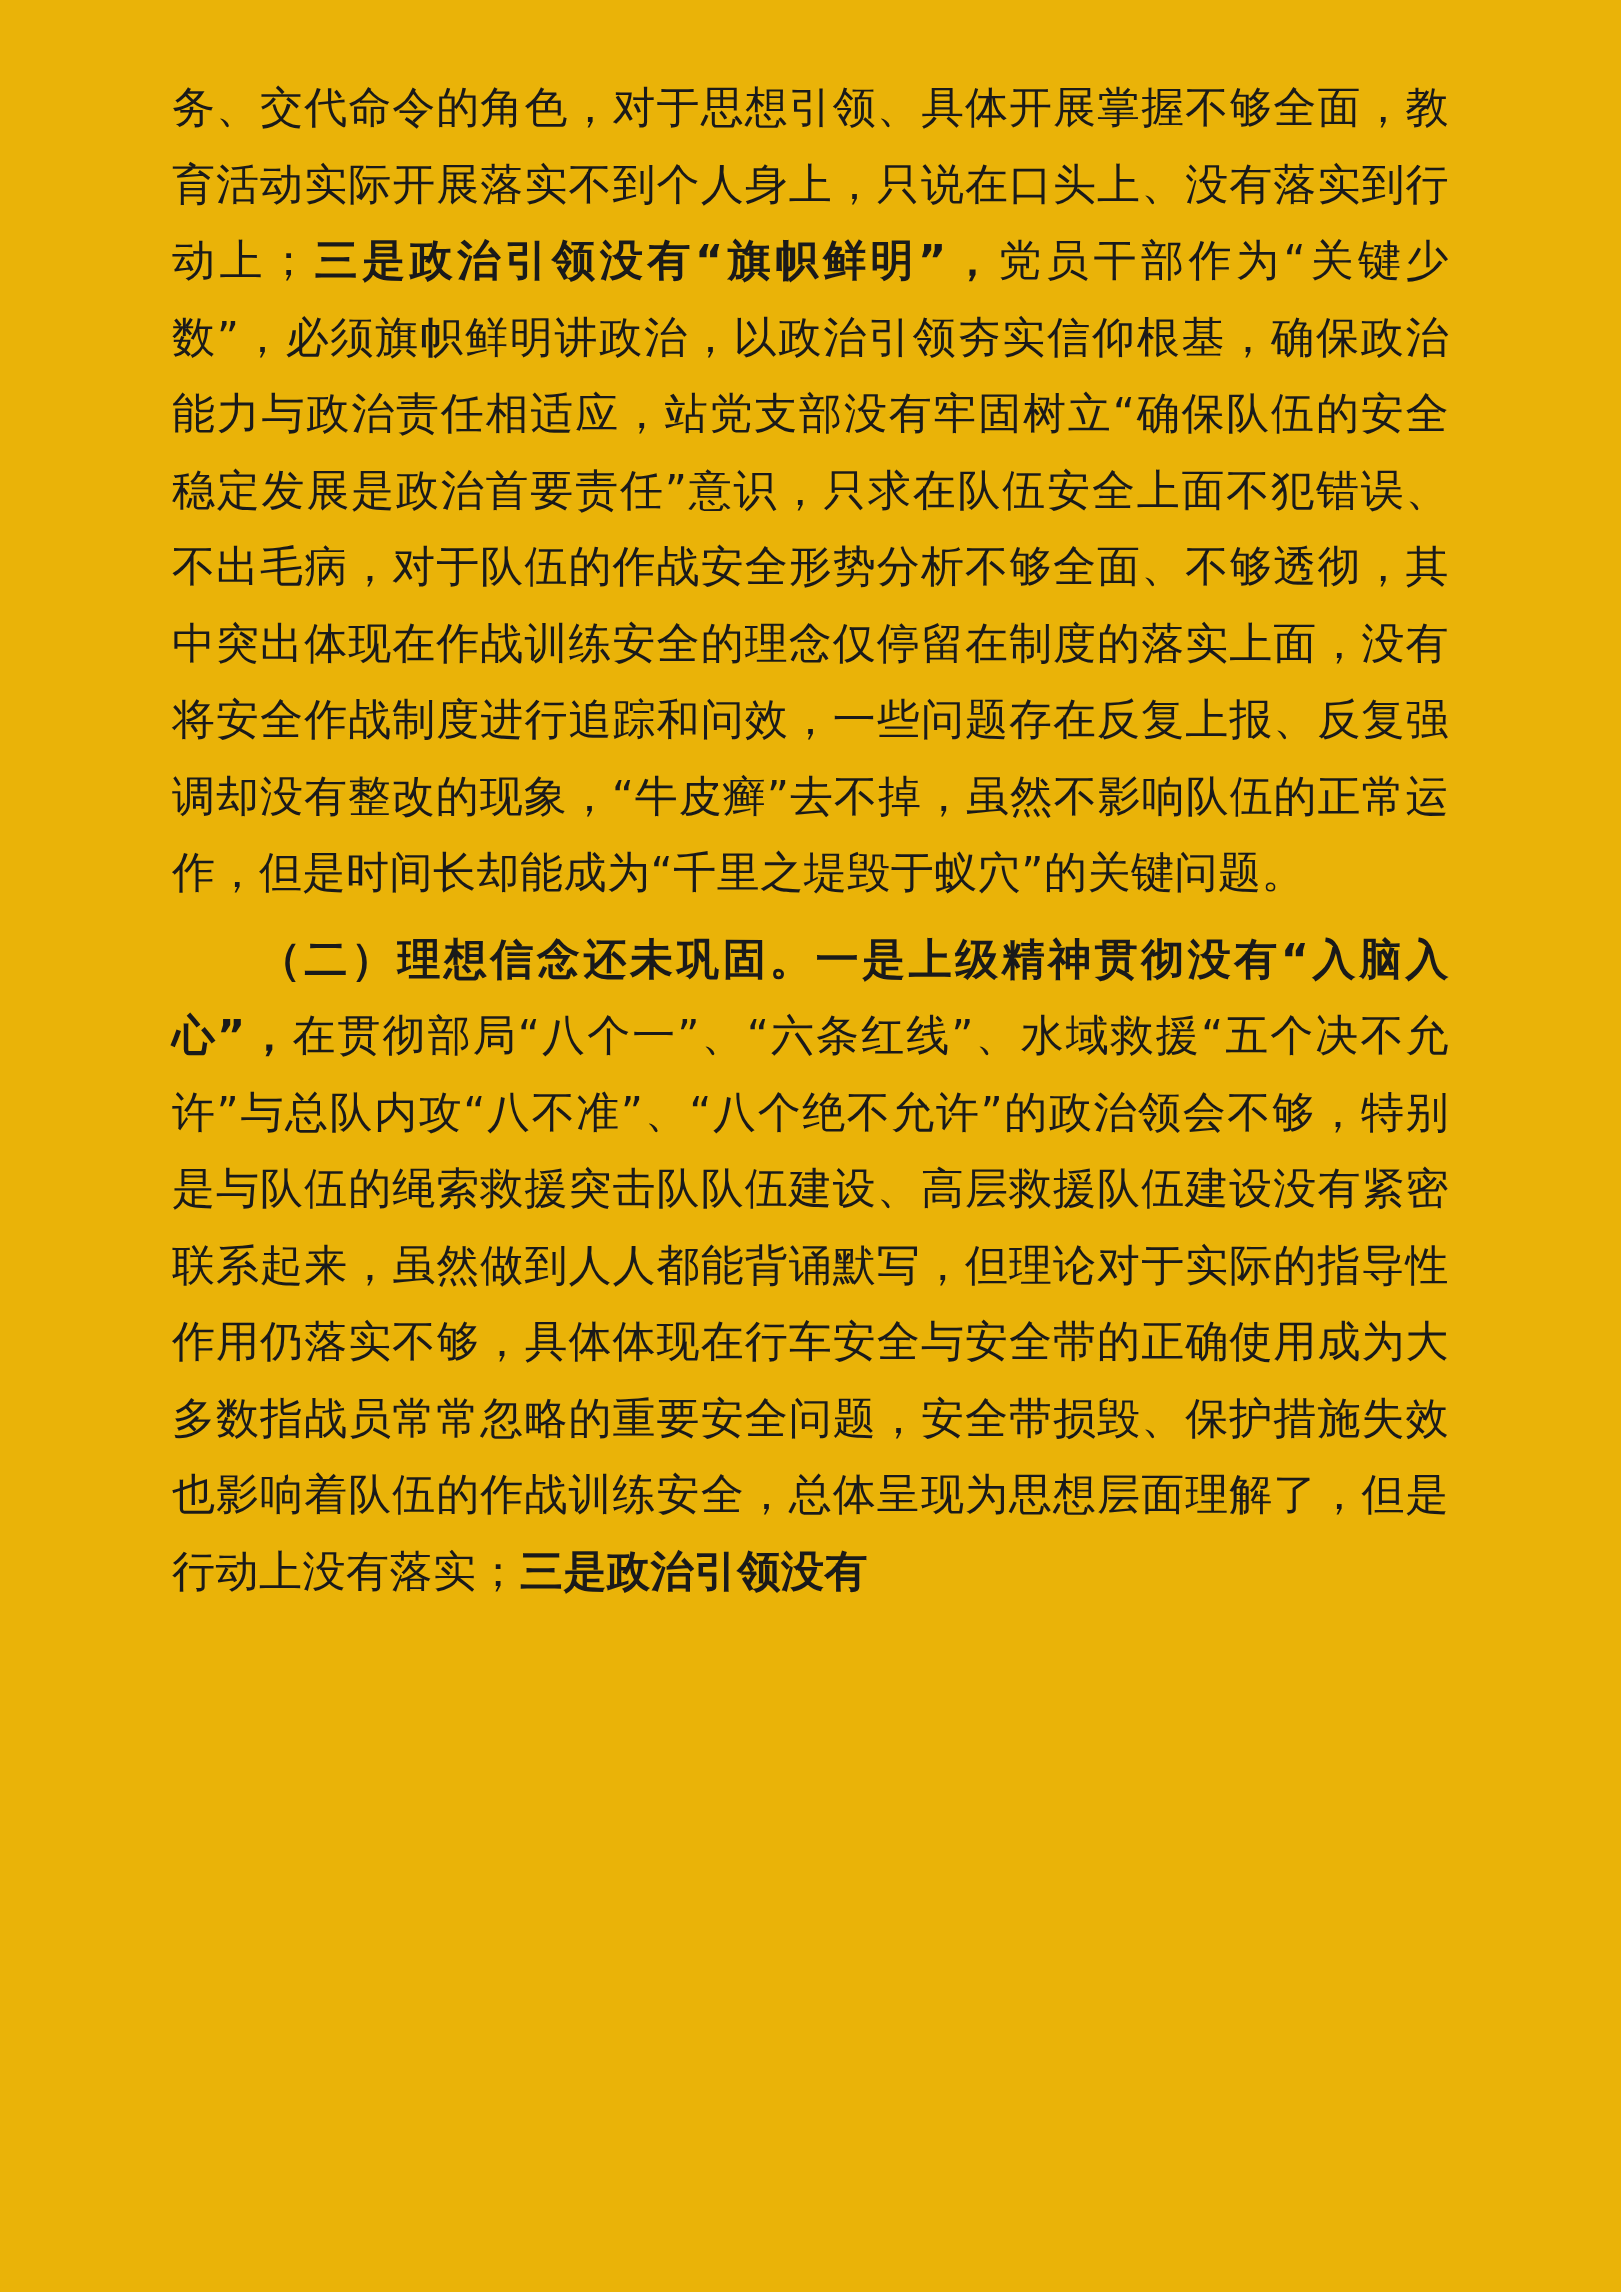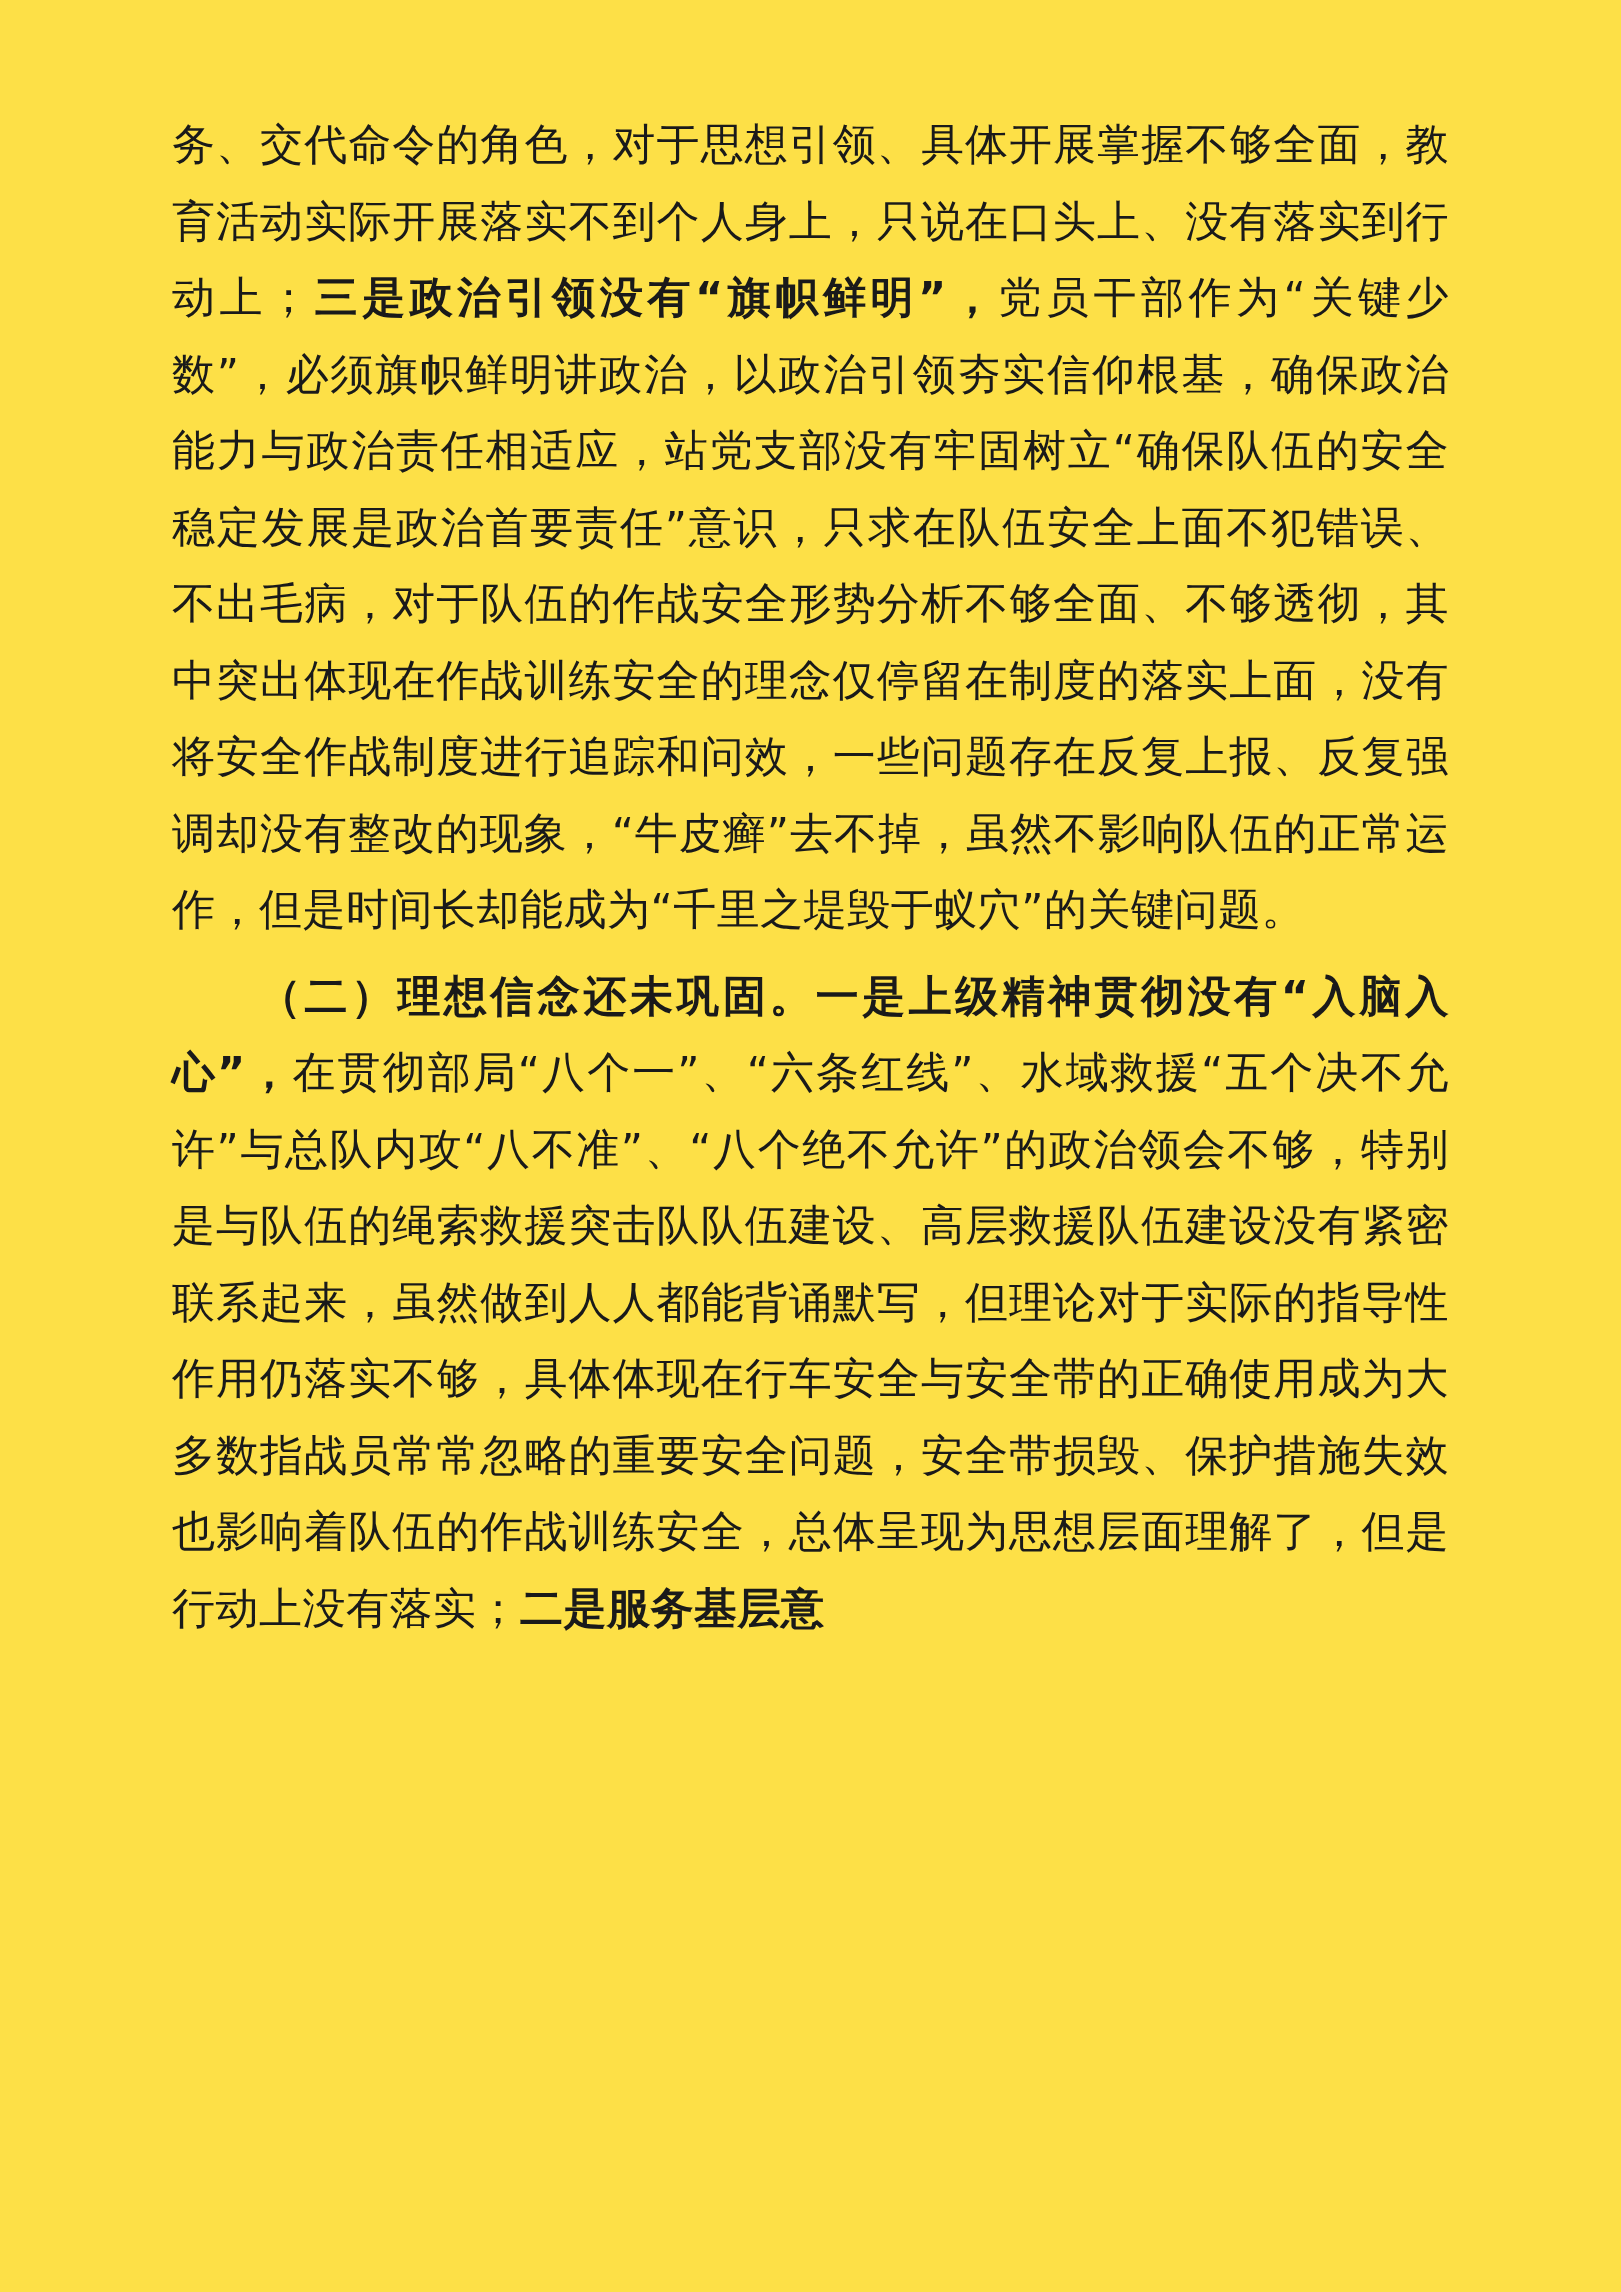--- a/index.html
+++ b/index.html
@@ -6,24 +6,24 @@
     margin: 0;
     padding: 0;
     background: #ffffff;
   }
   body {
     font-family: "DejaVu Sans", "Liberation Sans", sans-serif;
   }
   .page {
     width: 1621px;
     height: 2293px;
-    background: #fde047;
+    background: #eab308;
     position: relative;
     box-sizing: border-box;
-    padding: 106px 172px 118px 172px;
+    padding: 69px 172px 118px 172px;
     overflow: hidden;
   }
   .doc-body {
     font-size: 43px;
     line-height: 1.78;
     color: #1a1a1a;
     text-align: justify;
     text-justify: inter-ideograph;
     letter-spacing: 0.5px;
   }
@@ -48,18 +48,18 @@
 <body>
 
 <div class="page">
   <div class="doc-body">
 
     <p class="para">
       <span class="run">务、交代命令的角色，对于思想引领、具体开展掌握不够全面，教育活动实际开展落实不到个人身上，只说在口头上、没有落实到行动上；</span><span class="run b">三是政治引领没有“旗帜鲜明”，</span><span class="run">党员干部作为“关键少数”，必须旗帜鲜明讲政治，以政治引领夯实信仰根基，确保政治能力与政治责任相适应，站党支部没有牢固树立“确保队伍的安全稳定发展是政治首要责任”意识，只求在队伍安全上面不犯错误、不出毛病，对于队伍的作战安全形势分析不够全面、不够透彻，其中突出体现在作战训练安全的理念仅停留在制度的落实上面，没有将安全作战制度进行追踪和问效，一些问题存在反复上报、反复强调却没有整改的现象，“牛皮癣”去不掉，虽然不影响队伍的正常运作，但是时间长却能成为“千里之堤毁于蚁穴”的关键问题。</span>
     </p>
 
     <p class="para para-indent">
-      <span class="run b">（二）理想信念还未巩固。一是上级精神贯彻没有“入脑入心”，</span><span class="run">在贯彻部局“八个一”、“六条红线”、水域救援“五个决不允许”与总队内攻“八不准”、“八个绝不允许”的政治领会不够，特别是与队伍的绳索救援突击队队伍建设、高层救援队伍建设没有紧密联系起来，虽然做到人人都能背诵默写，但理论对于实际的指导性作用仍落实不够，具体体现在行车安全与安全带的正确使用成为大多数指战员常常忽略的重要安全问题，安全带损毁、保护措施失效也影响着队伍的作战训练安全，总体呈现为思想层面理解了，但是行动上没有落实；</span><span class="run b">二是服务基层意</span>
+      <span class="run b">（二）理想信念还未巩固。一是上级精神贯彻没有“入脑入心”，</span><span class="run">在贯彻部局“八个一”、“六条红线”、水域救援“五个决不允许”与总队内攻“八不准”、“八个绝不允许”的政治领会不够，特别是与队伍的绳索救援突击队队伍建设、高层救援队伍建设没有紧密联系起来，虽然做到人人都能背诵默写，但理论对于实际的指导性作用仍落实不够，具体体现在行车安全与安全带的正确使用成为大多数指战员常常忽略的重要安全问题，安全带损毁、保护措施失效也影响着队伍的作战训练安全，总体呈现为思想层面理解了，但是行动上没有落实；</span><span class="run b">三是政治引领没有</span>
     </p>
 
   </div>
 </div>
 
 
 </body></html>

